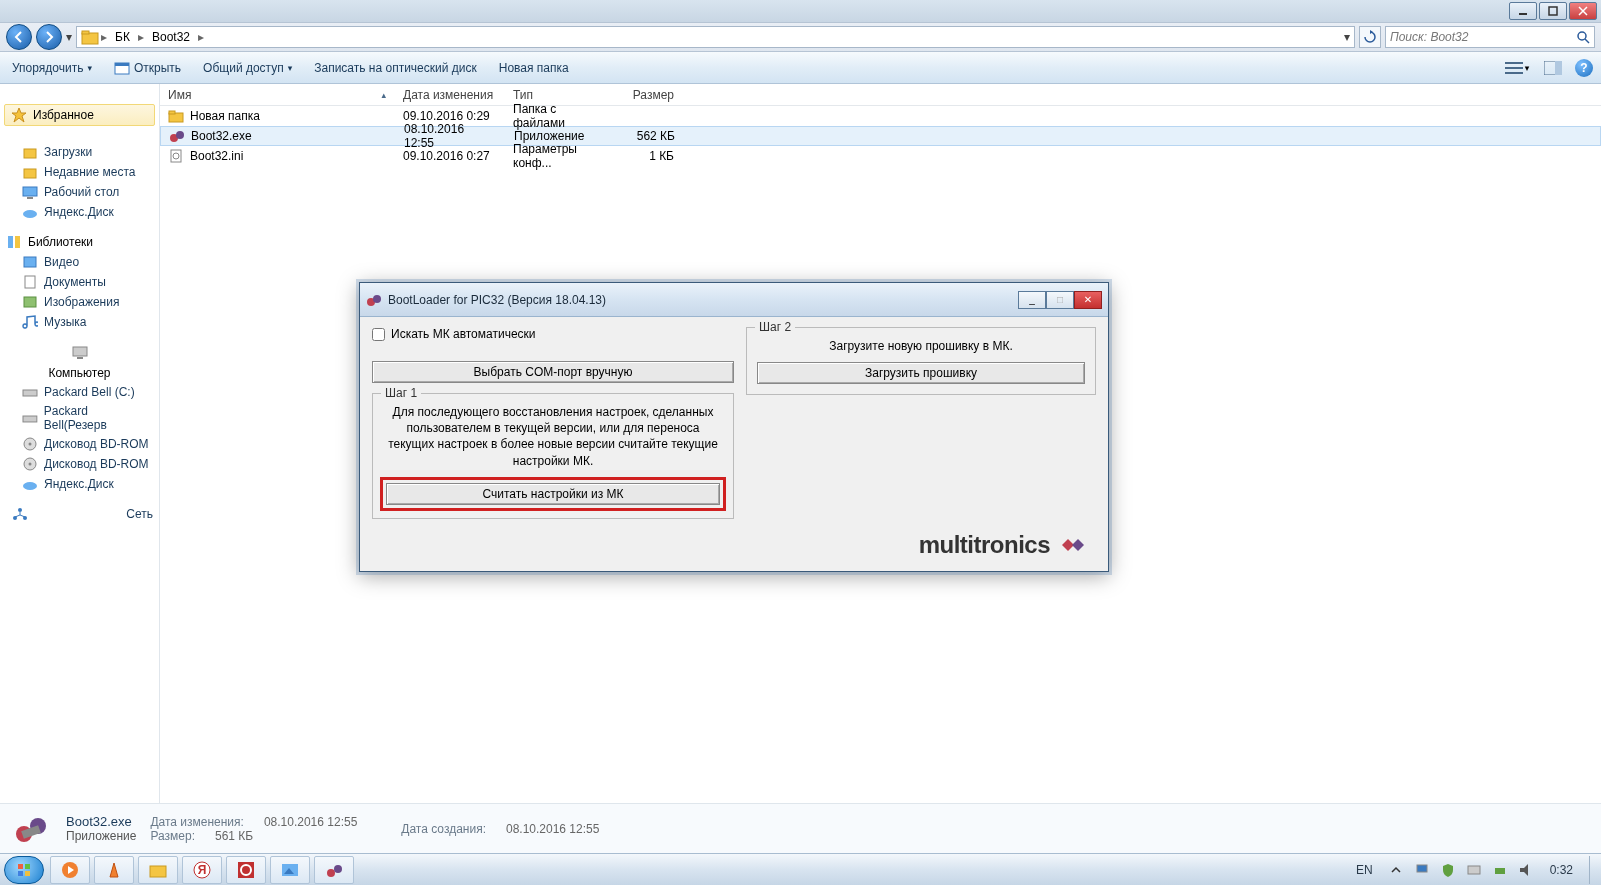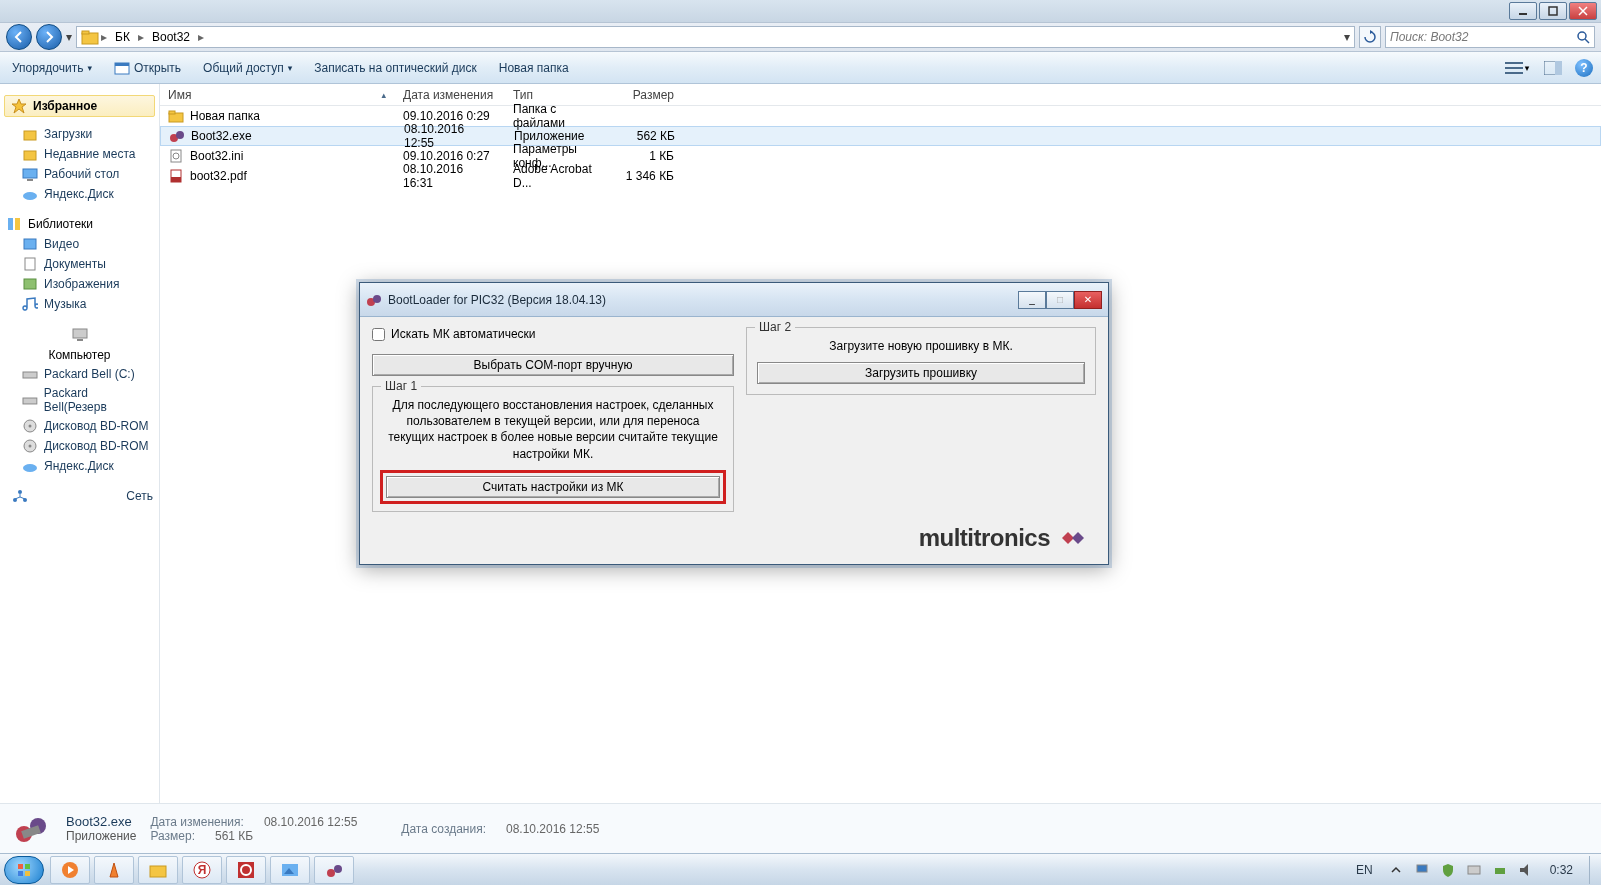--- a/index.html
+++ b/index.html
@@ -32,21 +32,21 @@
 .toolbar-btn .dd{font-size:9px;color:#1a3a5a;}
 .toolbar-right { margin-left:auto; display:flex; gap:8px; align-items:center; }
 .toolbar-right .view{width:28px;height:20px;border:1px solid transparent;display:flex;align-items:center;justify-content:center;}
 .help-circle{width:18px;height:18px;border-radius:50%;background:radial-gradient(circle at 35% 30%, #7ec0ff, #1b6fc0);color:#fff;display:flex;align-items:center;justify-content:center;font-weight:bold;}
 
 
 .mainarea { display:flex; height: calc(100% - 22px - 30px - 32px - 50px - 32px); }
 .sidebar { width:160px; background:#fff; border-right:1px solid #e0e6ec; padding-top:4px; }
 .side-group { margin-bottom:10px; }
 .side-group-title { display:flex;align-items:center;gap:6px;padding:2px 6px; }
-.side-group.fav .side-group-title{background:linear-gradient(#fdf6df,#fbeec0);border:1px solid #f2d877;border-radius:2px;margin:7px 4px;font-weight:bold;}
+.side-group.fav .side-group-title{background:linear-gradient(#fdf6df,#fbeec0);border:1px solid #f2d877;border-radius:2px;margin:16px 4px;}
 .side-item { display:flex;align-items:center;gap:6px;padding:2px 6px 2px 22px; color:#1a3a5a; }
 .side-item.network{padding-left:12px;margin-top:8px;justify-content:space-between;}
 .sicon{width:16px;height:16px;display:inline-flex;align-items:center;justify-content:center;}
 
 .filepane { flex:1; background:#fff; position:relative; }
 .filecols { display:flex; height:22px; border-bottom:1px solid #e4e8ec; align-items:center; color:#444; }
 .col { padding:0 8px; border-right:1px solid transparent; }
 .col.name{width:235px;display:flex;align-items:center;gap:8px;}
 .col.date{width:110px;}
 .col.type{width:108px;}
@@ -81,21 +81,21 @@
 .dlg-title { height:34px; background:linear-gradient(#eaf2fa,#d6e4f2 50%,#c8d8ea); display:flex;align-items:center;padding:0 6px;gap:6px;border-bottom:1px solid #9ab4ce;}
 .dlg-title .ico{width:16px;height:16px;}
 .dlg-title .t{flex:1;color:#1a2a3a;}
 .dlg-controls{display:flex;gap:0;}
 .dlg-btn{width:28px;height:18px;border:1px solid #5a7a9a;background:linear-gradient(#f4f8fc,#d6e2ee);display:flex;align-items:center;justify-content:center;font-size:10px;}
 .dlg-btn.close{background:linear-gradient(#e86060,#c43030);color:#fff;border-color:#902020;}
 .dlg-body{background:#f0f0f0;padding:10px 12px 12px;}
 .row-top{display:flex;gap:12px;}
 .left-col{width:362px;}
 .right-col{flex:1;}
-.chk{display:flex;align-items:center;gap:6px;margin-bottom:13px;}
+.chk{display:flex;align-items:center;gap:6px;margin-bottom:20px;}
 .chk input{width:13px;height:13px;}
 .btn3d{height:22px;border:1px solid #888;background:#e8e8e8;box-shadow:inset 1px 1px #fff, inset -1px -1px #aaa;width:100%;text-align:center;line-height:20px;}
 .fieldset{border:1px solid #bbb;margin-top:10px;padding:10px;position:relative;}
 .fieldset .legend{position:absolute;top:-8px;left:8px;background:#f0f0f0;padding:0 4px;color:#333;}
 .fs-text{text-align:center;margin-bottom:8px;line-height:1.35;}
 .highlight-red{border:3px solid #d02020;padding:3px;margin:4px -3px -3px;}
 .logo-row{display:flex;justify-content:flex-end;align-items:center;gap:8px;margin-top:12px;padding-right:6px;}
 .logo-text{font-family:Arial,sans-serif;font-weight:bold;font-size:24px;color:#333;letter-spacing:-0.5px;}
 .logo-mark{width:32px;height:24px;}
 
@@ -366,32 +366,20 @@
             <svg class="fileico" viewBox="0 0 16 16">
               <rect x="3" y="2" width="10" height="12" fill="#fff" stroke="#888"></rect>
               <circle cx="8" cy="8" r="3" fill="none" stroke="#888"></circle>
             </svg>
             <span>Boot32.ini</span>
           </div>
           <div class="col date">09.10.2016 0:27</div>
           <div class="col type">Параметры конф...</div>
           <div class="col size">1 КБ</div>
         </div>
-        <div class="filerow">
-          <div class="col name">
-            <svg class="fileico" viewBox="0 0 16 16">
-              <rect x="3" y="2" width="10" height="12" fill="#fff" stroke="#b03030"></rect>
-              <rect x="3" y="9" width="10" height="5" fill="#b03030"></rect>
-            </svg>
-            <span>boot32.pdf</span>
-          </div>
-          <div class="col date">08.10.2016 16:31</div>
-          <div class="col type">Adobe Acrobat D...</div>
-          <div class="col size">1 346 КБ</div>
-        </div>
       </div>
   </div>
 </div>
 
 <div class="details">
   <svg class="big-ico" viewBox="0 0 42 42">
     <circle cx="14" cy="26" r="8" fill="#c04050"></circle>
       <circle cx="28" cy="18" r="8" fill="#6a4a8a"></circle>
       <rect x="12" y="20" width="18" height="8" fill="#888" transform="rotate(-20 21 24)"></rect>
   </svg>

